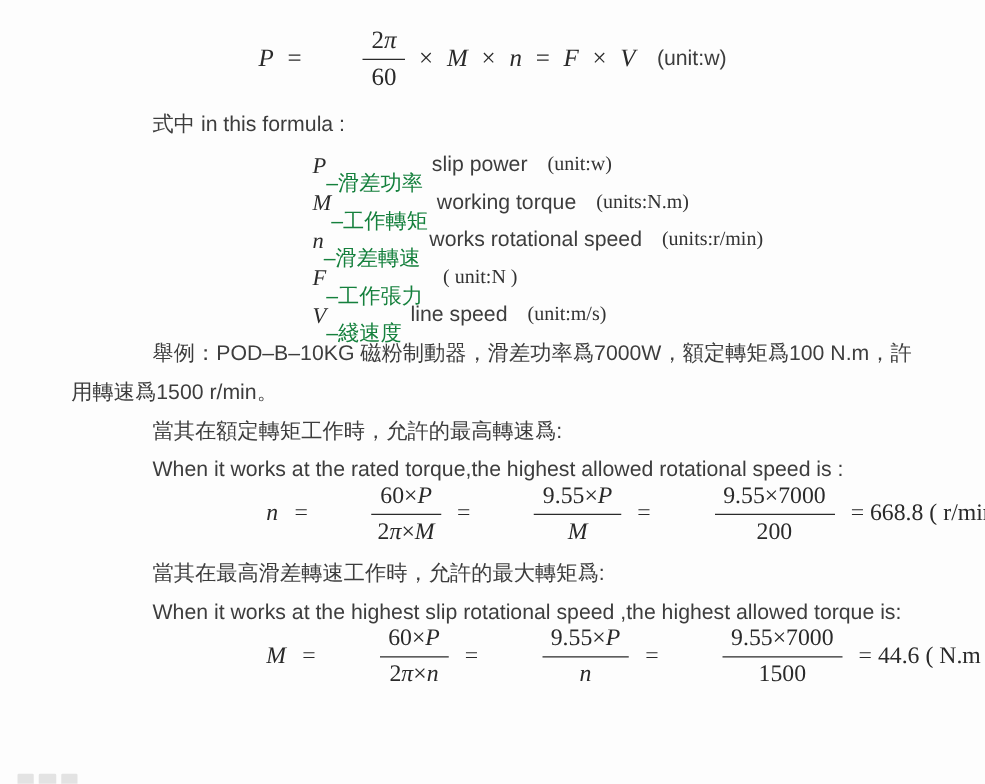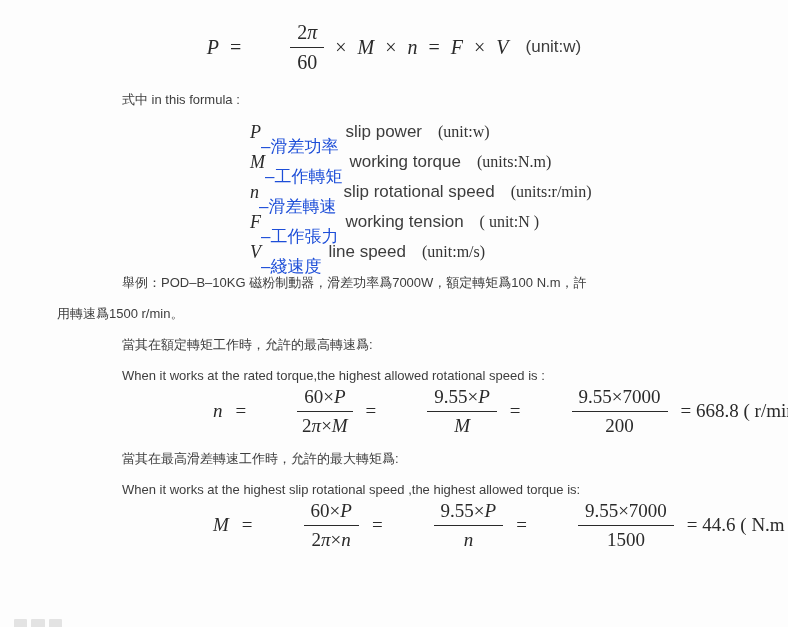--- a/index.html
+++ b/index.html
@@ -34,32 +34,32 @@
     font-size: 20px;
   }
   .main-formula .unit-sans {
     font-family: "Liberation Sans", sans-serif;
     font-size: 17px;
     color: #3d3d3d;
     margin-left: 6px;
   }
 
   
-  .text-line { font-size: 13px; line-height: 31px; white-space: nowrap; }
+  .text-line { font-size: 17px; line-height: 31px; white-space: nowrap; }
   .intro-line { margin-left: 122px; margin-top: 8px; }
 
   .def-list { margin-left: 250px; margin-top: 2px; }
   .def-item { height: 30px; display: flex; align-items: center; font-size: 17px; white-space: nowrap; }
   .def-item .sym {
     font-family: "Liberation Serif", serif;
     font-style: italic;
     font-size: 18px;
     color: #2a2a2a;
   }
-  .def-item .cn { color: #1d4ed8; margin-top: 28px; }
+  .def-item .cn { color: #15803d; margin-top: 28px; }
   .def-item .en { margin-left: 7px; }
   .def-item .unit {
     margin-left: 16px;
     font-family: "Liberation Serif", serif;
     font-size: 16px;
     color: #333333;
   }
 
   .indent-1 { margin-left: 122px; }
   .wrap-cn  { margin-left: 57px; }
@@ -123,27 +123,26 @@
     </div>
     <div class="def-item">
       <span class="sym">M</span>
         <span class="cn">–工作轉矩</span>
         <span class="en">working torque</span>
         <span class="unit">(units:N.m)</span>
     </div>
     <div class="def-item">
       <span class="sym">n</span>
         <span class="cn">–滑差轉速</span>
-        <span class="en">slip rotational speed</span>
+        <span class="en">works rotational speed</span>
         <span class="unit">(units:r/min)</span>
     </div>
     <div class="def-item">
       <span class="sym">F</span>
         <span class="cn">–工作張力</span>
-        <span class="en">working tension</span>
         <span class="unit">( unit:N )</span>
     </div>
     <div class="def-item">
       <span class="sym">V</span>
         <span class="cn">–綫速度</span>
         <span class="en">line speed</span>
         <span class="unit">(unit:m/s)</span>
     </div>
   </div>
 

